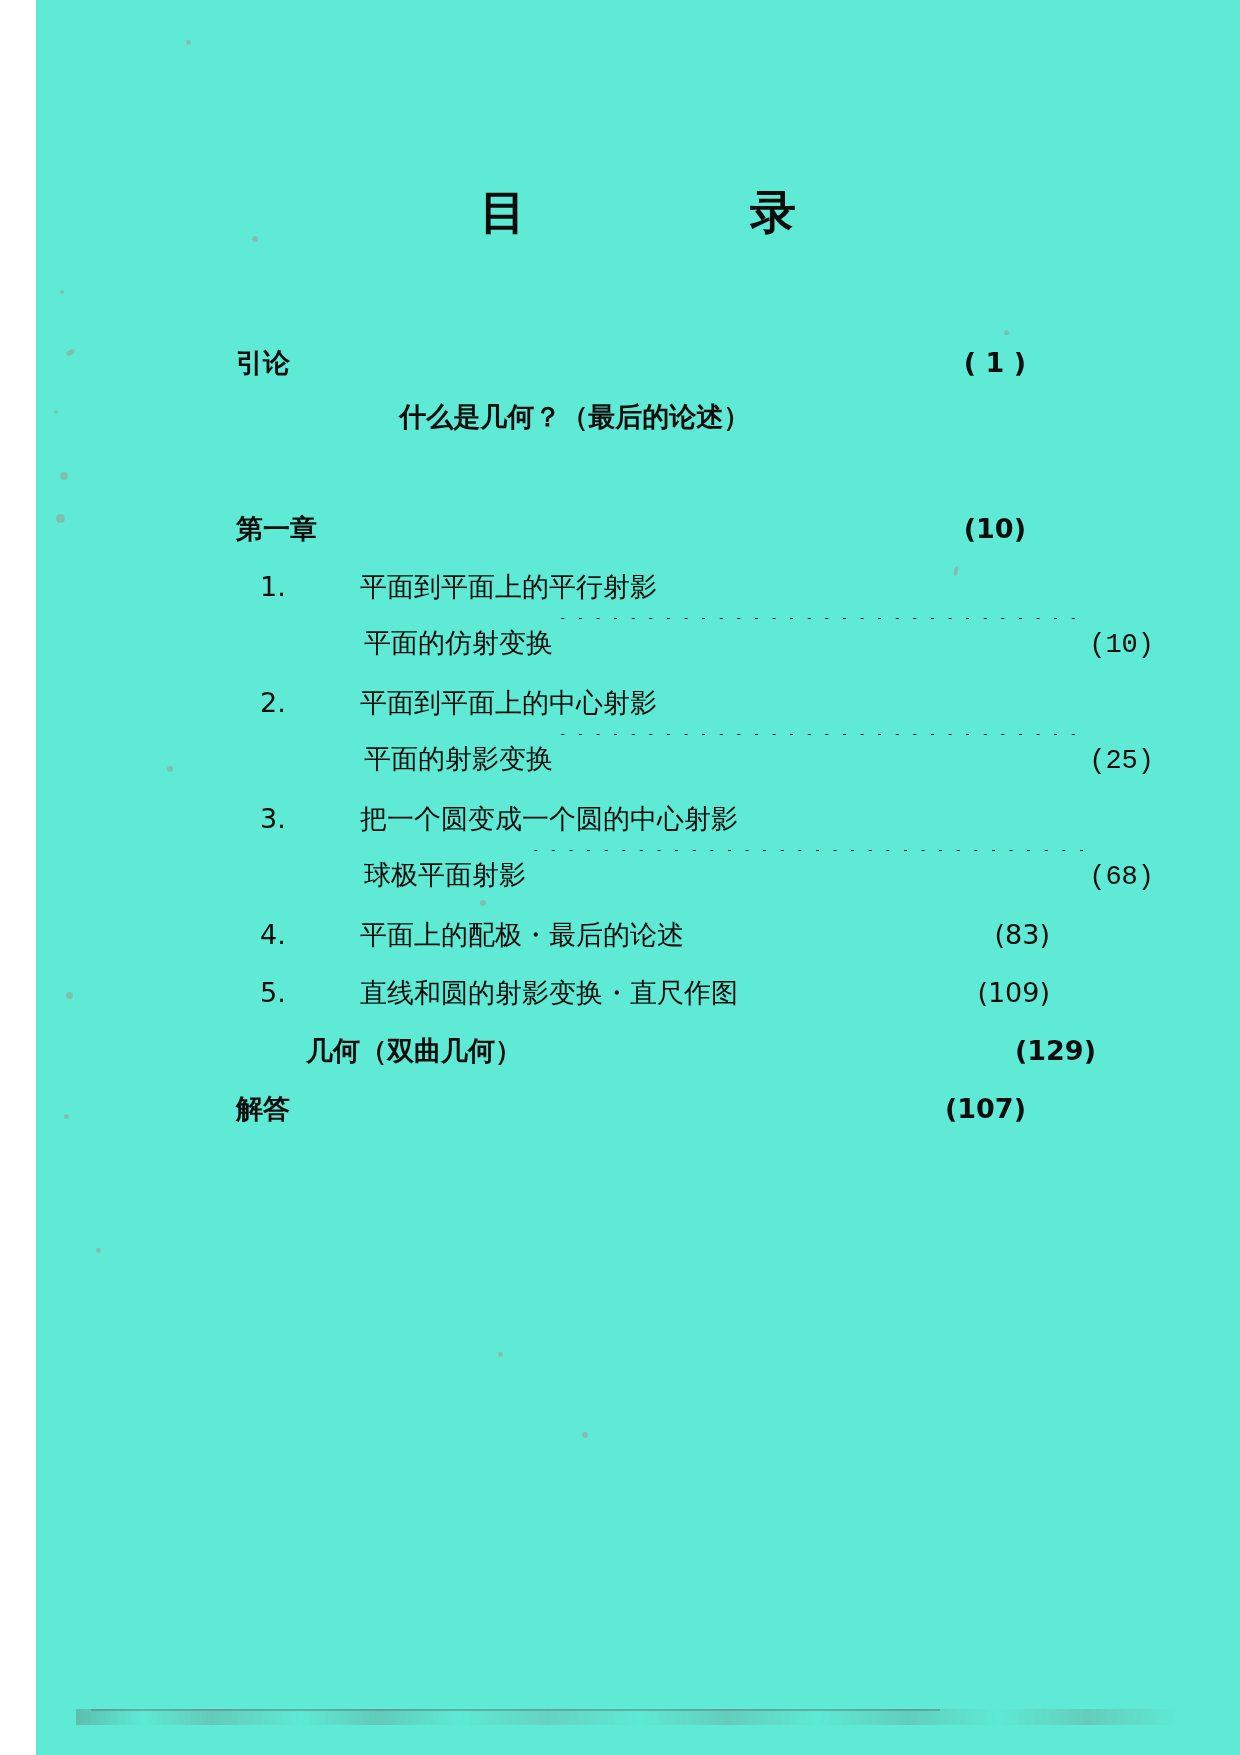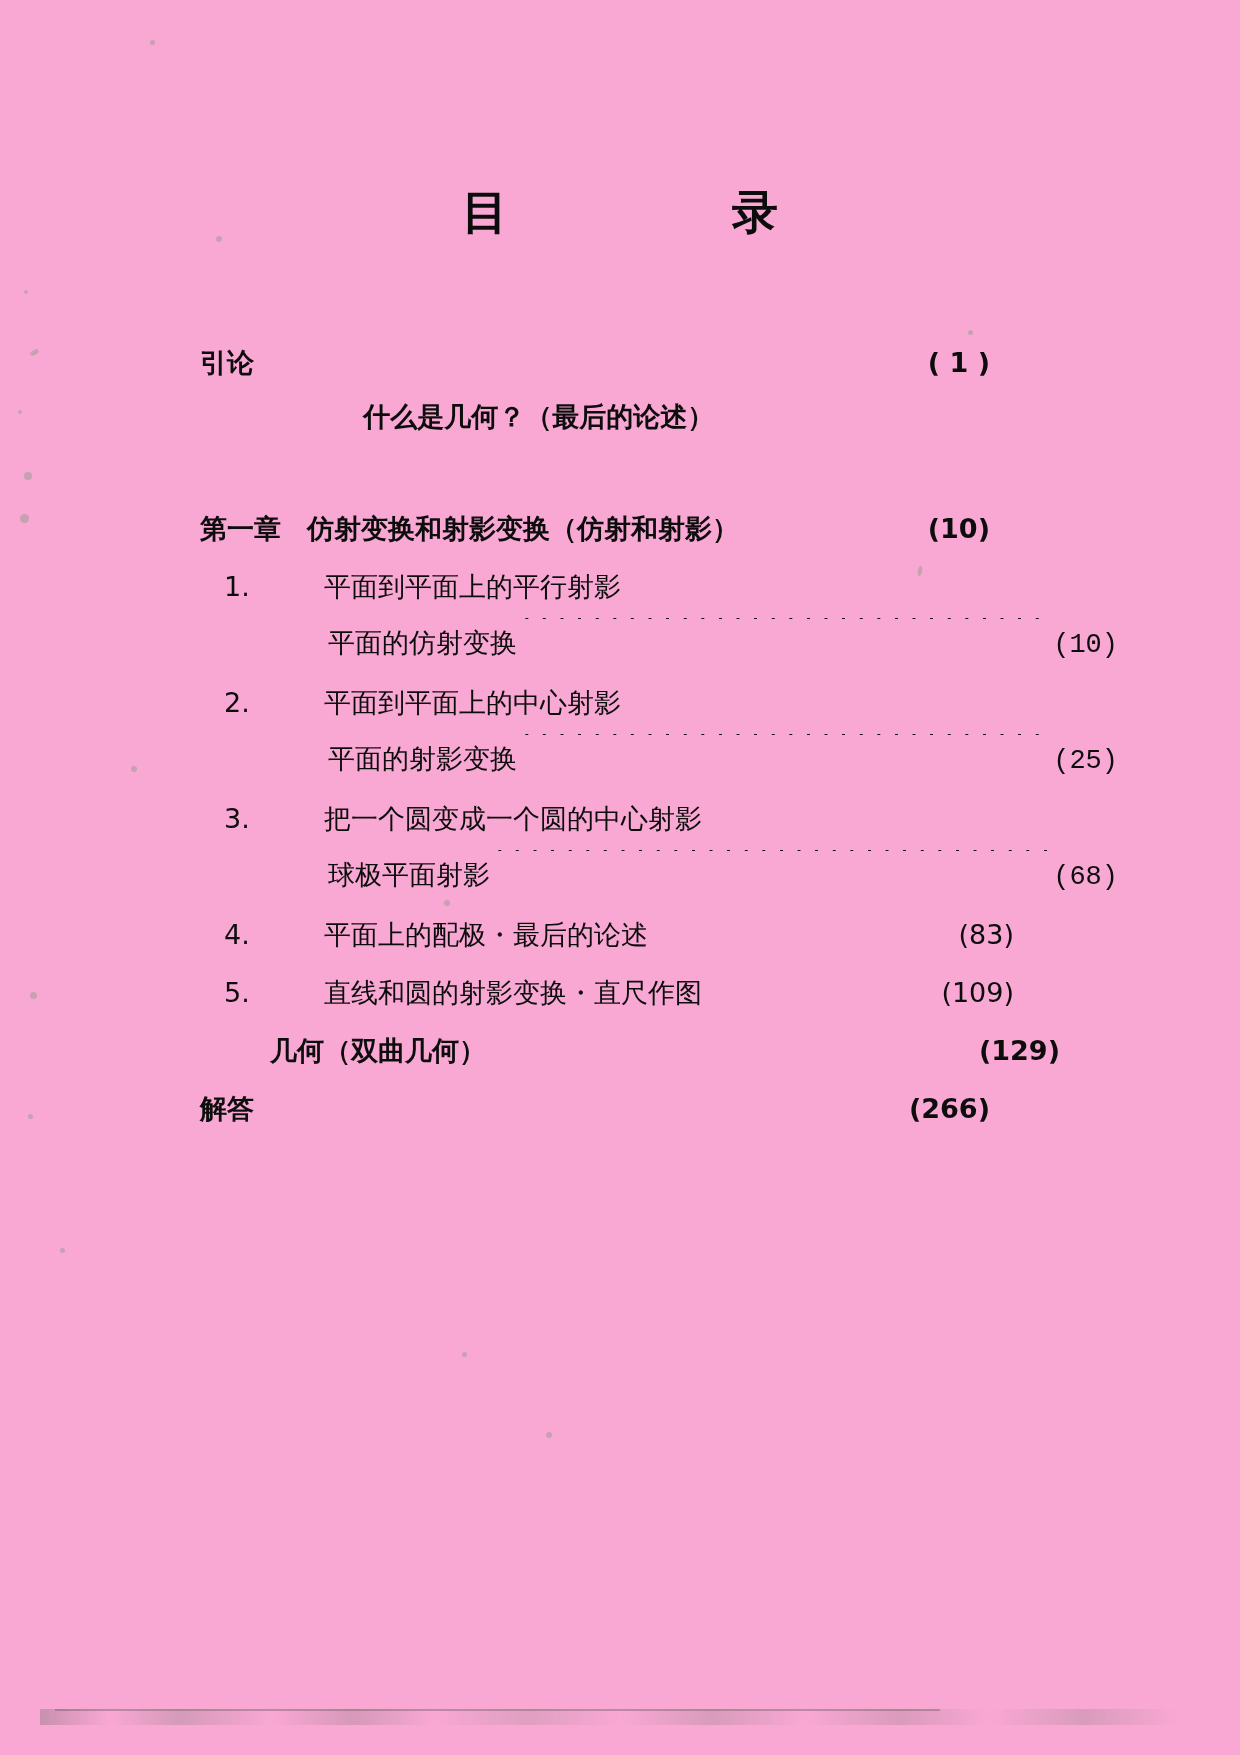--- a/index.html
+++ b/index.html
@@ -12,21 +12,22 @@
     background: #ffffff;
     font-family: "DejaVu Sans", sans-serif;
     color: #111111;
     position: relative;
     overflow: hidden;
   }
 
   .page {
     position: absolute;
     inset: 0;
-    background: #f9a8d4;
+    background: #5eead4;
+    margin-left: 36px;
   }
 
   
   .speck {
     position: absolute;
     background: #9a9a96;
     border-radius: 50%;
     opacity: .55;
   }
 
@@ -170,21 +171,20 @@
       <span class="idx">引论</span>
       <span class="label" style="padding-left:34px;">
         <span>什么是几何？（最后的论述）</span>
       </span>
       <span class="leader"></span>
       <span class="num">( 1 )</span>
     </div>
 
     <div class="row bold">
       <span class="idx">第一章</span>
-      <span class="label" style="padding-left:26px;">仿射变换和射影变换（仿射和射影）</span>
       <span class="leader"></span>
       <span class="num">(10)</span>
     </div>
 
     <div class="row noleader indent-1">
       <span class="sub-num">1.</span>
       <span class="label" style="padding-left:36px;">平面到平面上的平行射影</span>
       <span class="leader"></span>
       <span class="num"></span>
     </div>
@@ -238,21 +238,21 @@
 
     <div class="row bold indent-3">
       <span class="label">几何（双曲几何）</span>
       <span class="leader"></span>
       <span class="num">(129)</span>
     </div>
 
     <div class="row bold">
       <span class="idx">解答</span>
       <span class="leader"></span>
-      <span class="num">(266)</span>
+      <span class="num">(107)</span>
     </div>
 
   </div>
 
   <div class="bottom-line"></div>
   <div class="bottom-smudge"></div>
 
 </div>
 
 </body></html>

